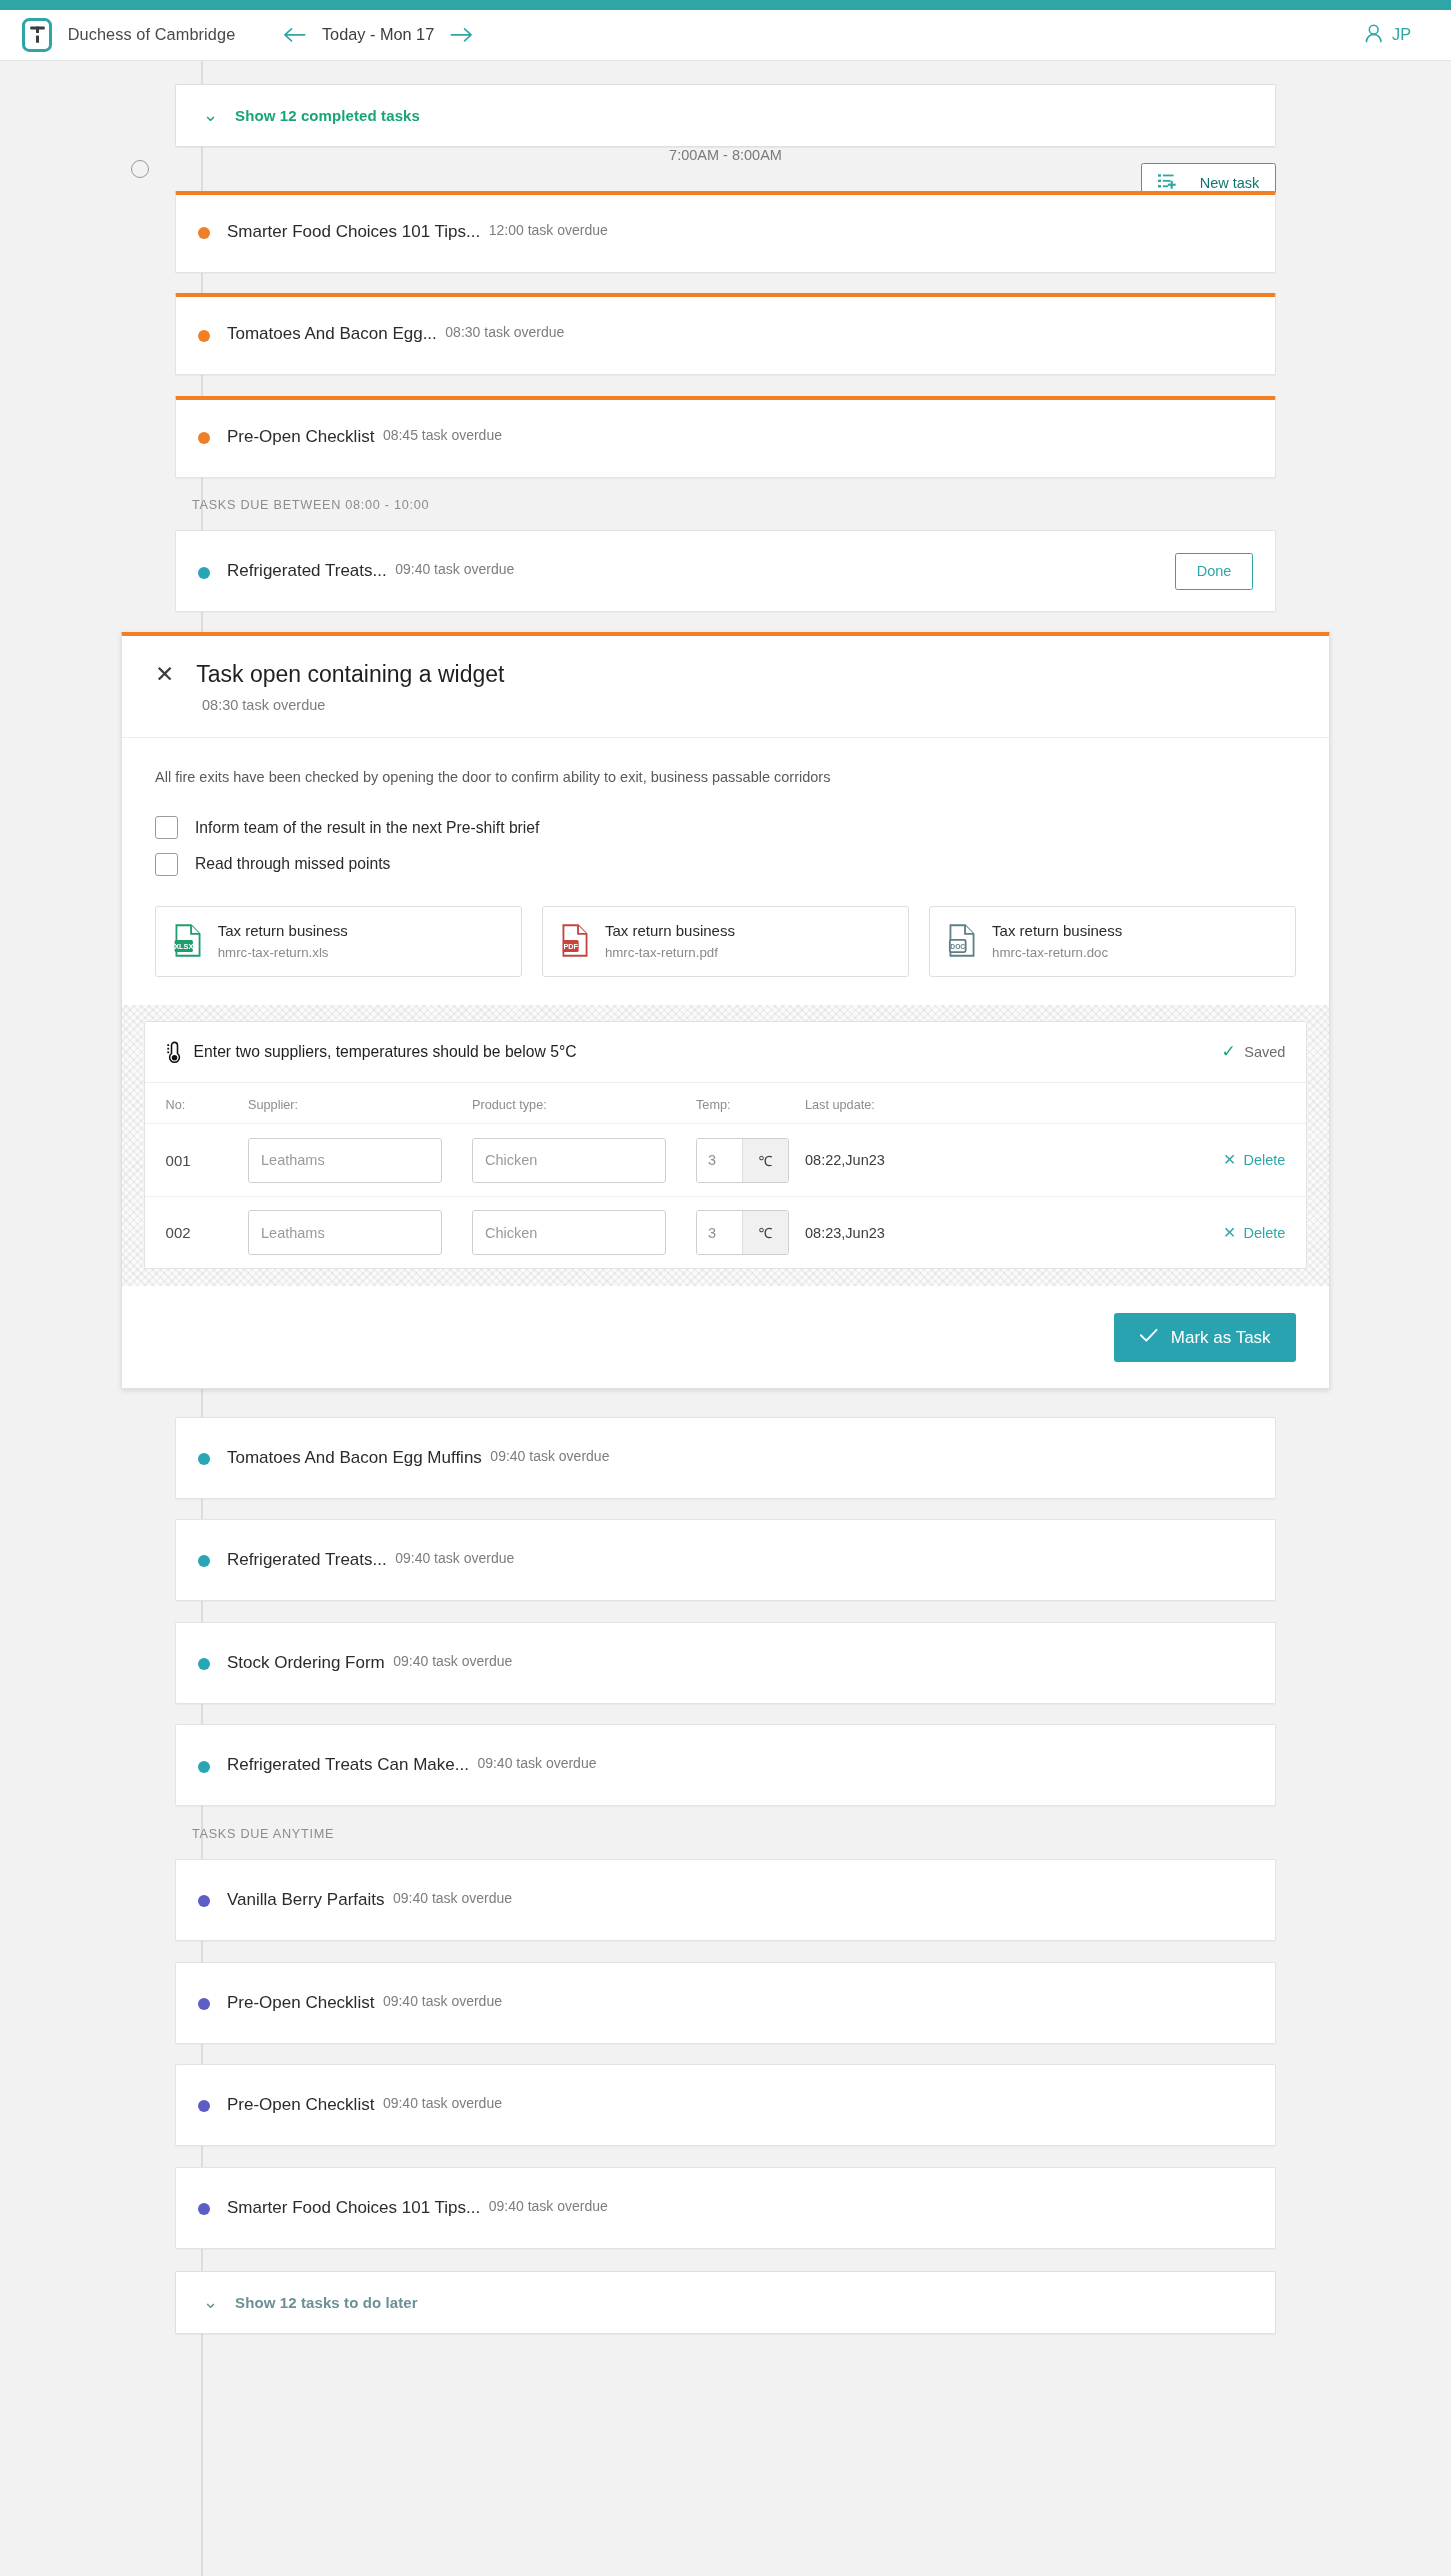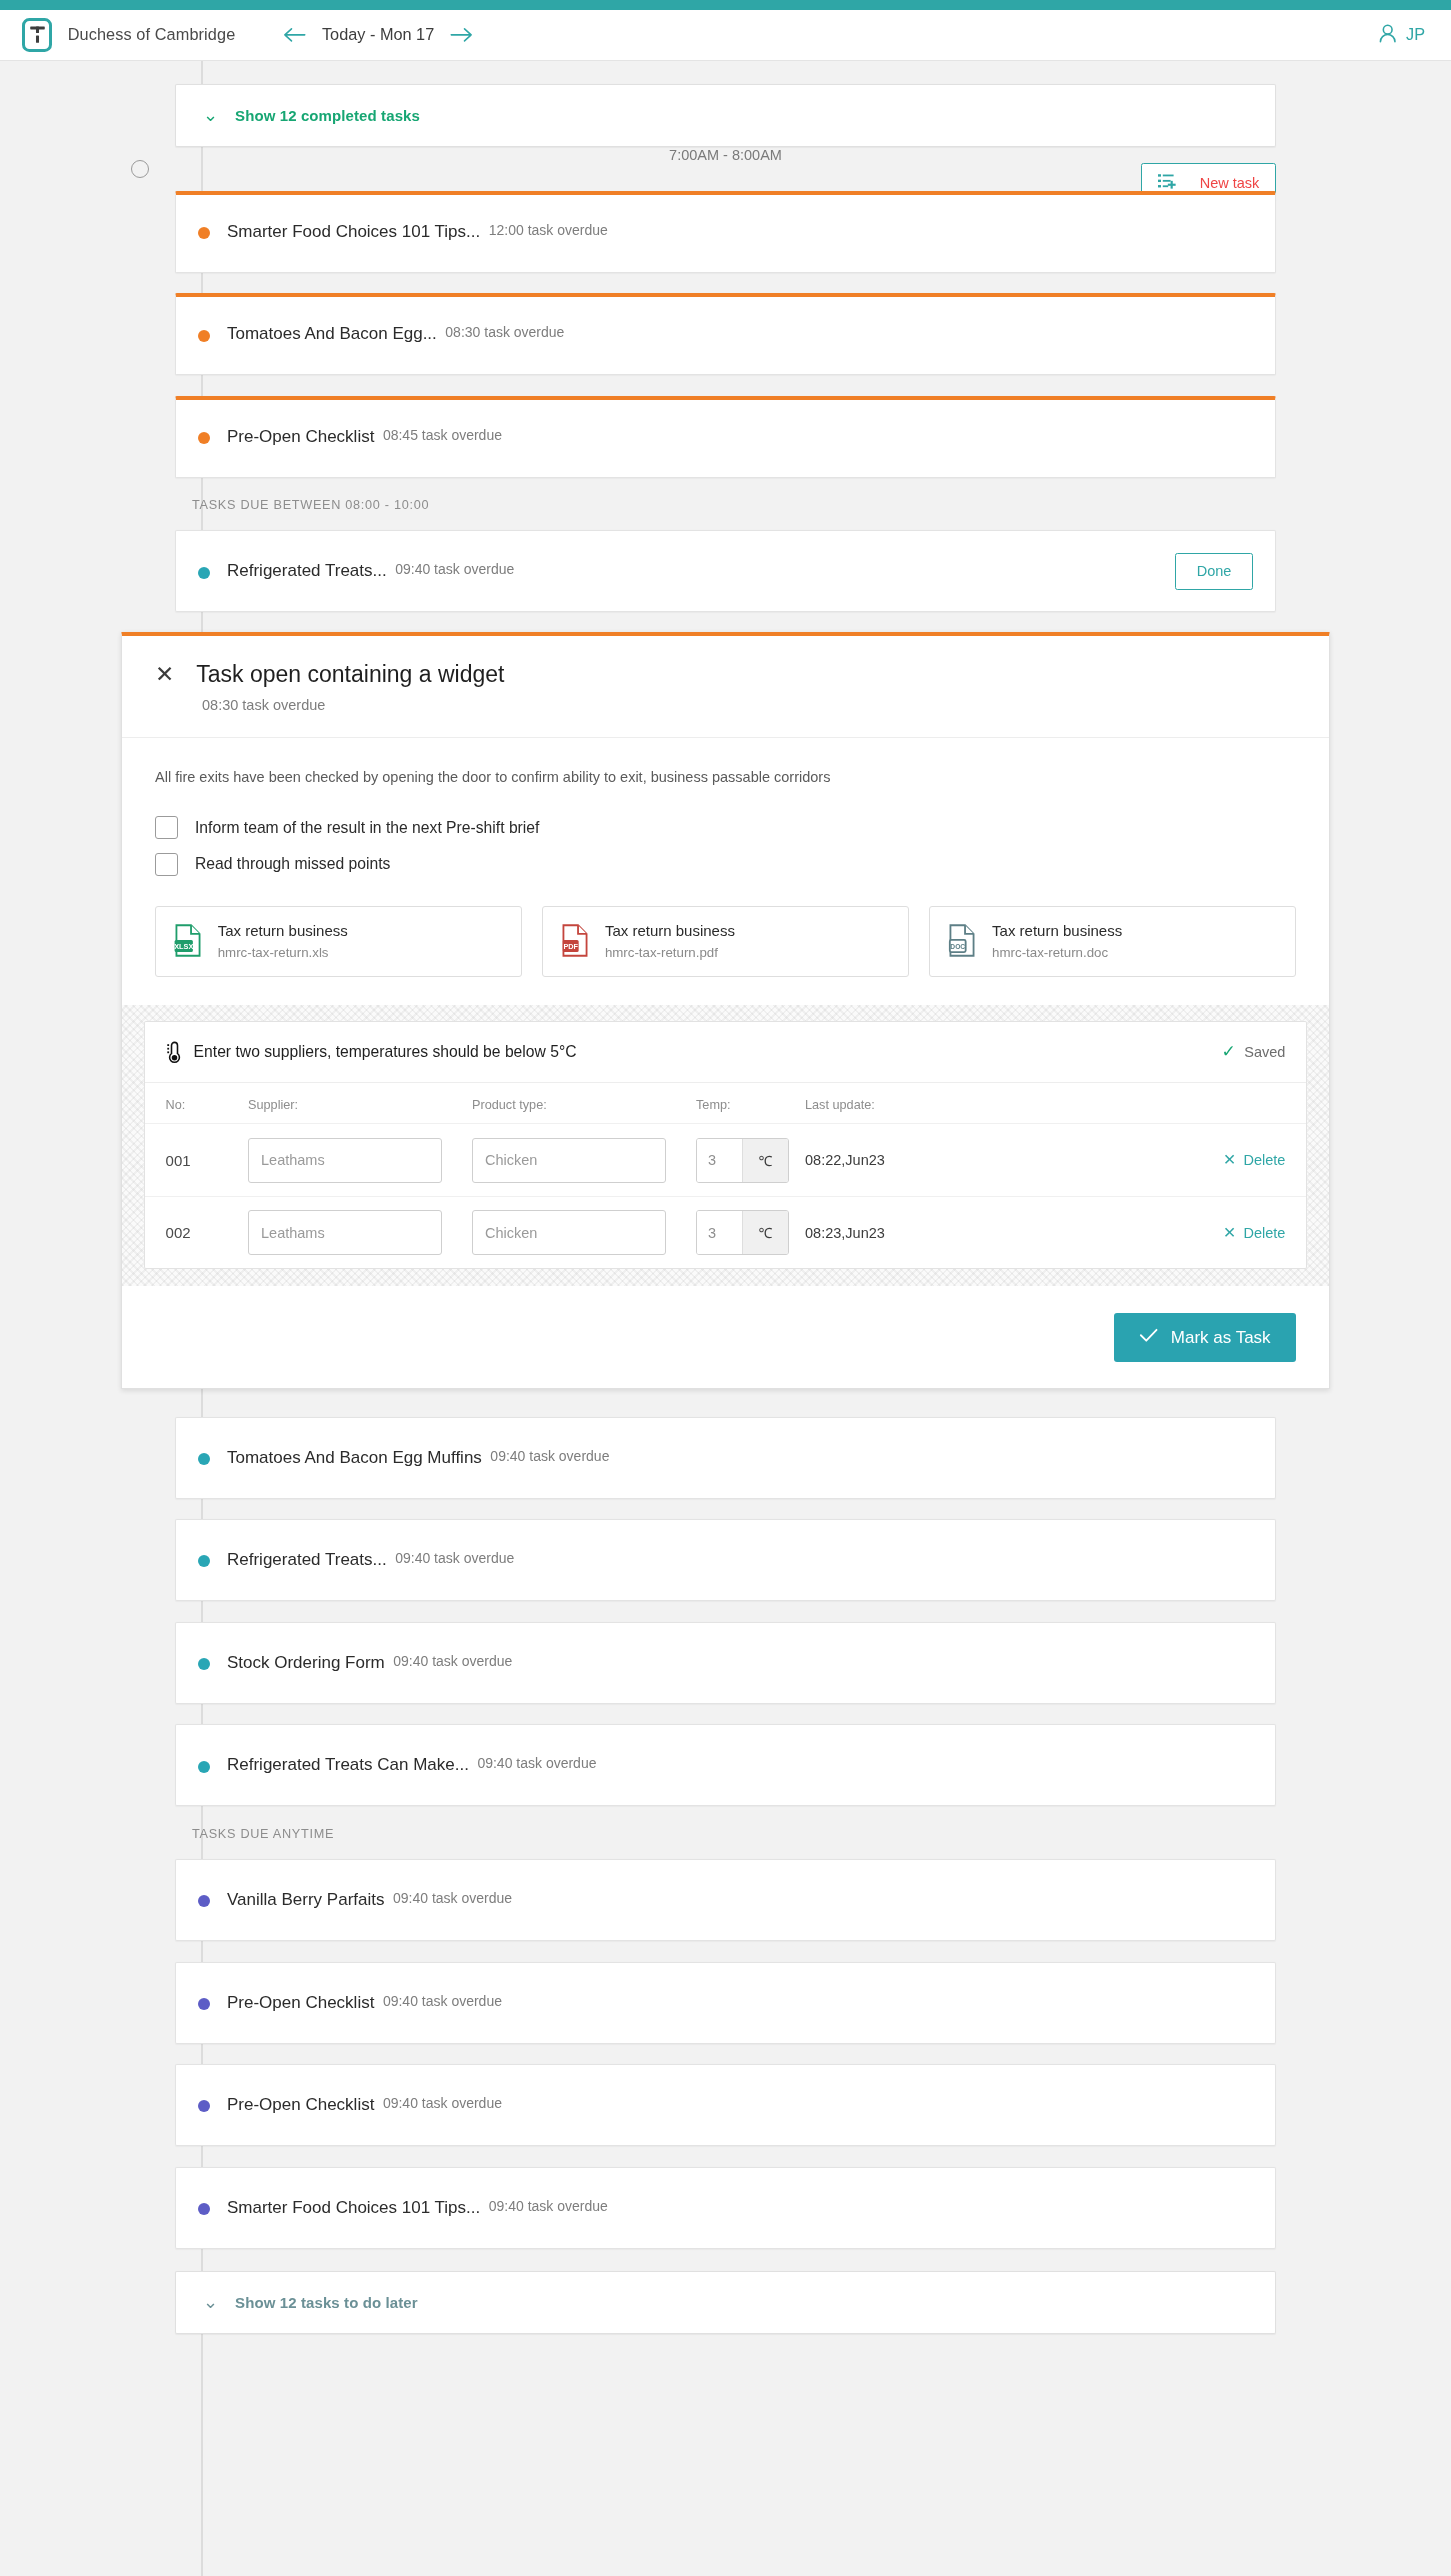--- a/index.html
+++ b/index.html
@@ -10,21 +10,21 @@
     -webkit-font-smoothing: antialiased;
   }
   body { width: 1451px; height: 2576px; position: relative; overflow: hidden; background: #f2f2f2; }
 
   
   .accent-bar { height: 9.7px; background: #2FA6A6; width: 100%; }
 
   
   .header {
     height: 51px; background: #ffffff; display: flex; align-items: center;
-    padding: 0 26px 0 22px; border-bottom: 0.6px solid #e4e4e4; position: relative;
+    padding: 0 40px 0 22px; border-bottom: 0.6px solid #e4e4e4; position: relative;
   }
   .brand-logo {
     width: 30px; height: 34px; border: 3px solid #2FA6A6; border-radius: 7.3px;
     display: flex; align-items: center; justify-content: center; flex: 0 0 auto;
   }
   .brand-logo svg { display:block; }
   .brand-name {
     margin-left: 15.7px; font-size: 16.3px; color: #4a4a4a; letter-spacing: 0.1px; white-space: nowrap;
   }
   .date-nav { display: flex; align-items: center; margin-left: 48px; gap: 15.7px; }
@@ -66,21 +66,21 @@
   .time-row {
     display: flex; align-items: center; height: 44px; padding-left: 0; position: relative; flex-direction: column;
   }
   .time-circle {
     width: 18px; height: 18px; border: 1.8px solid #9a9a9a; border-radius: 50%;
     position: absolute; left: -44px; top: 50%; transform: translateY(-50%); background: #f2f2f2;
   }
   .time-label { font-size: 14.5px; color: #7a7a7a; }
   .new-task-btn {
     margin-left: auto; border: 1.2px solid #2FA6A6; border-radius: 2.4px; background: #fff;
-    color: #ef4444; font-size: 14.5px; padding: 9.7px 15.7px; display: flex; align-items: center; gap: 24px;
+    color: #0f766e; font-size: 14.5px; padding: 9.7px 15.7px; display: flex; align-items: center; gap: 24px;
     cursor: pointer;
   }
 
   
   .section-label {
     font-size: 12.7px; color: #8d8d8d; letter-spacing: 0.7px; padding: 20.6px 0 18px 17px;
   }
 
   
   .task-card {

